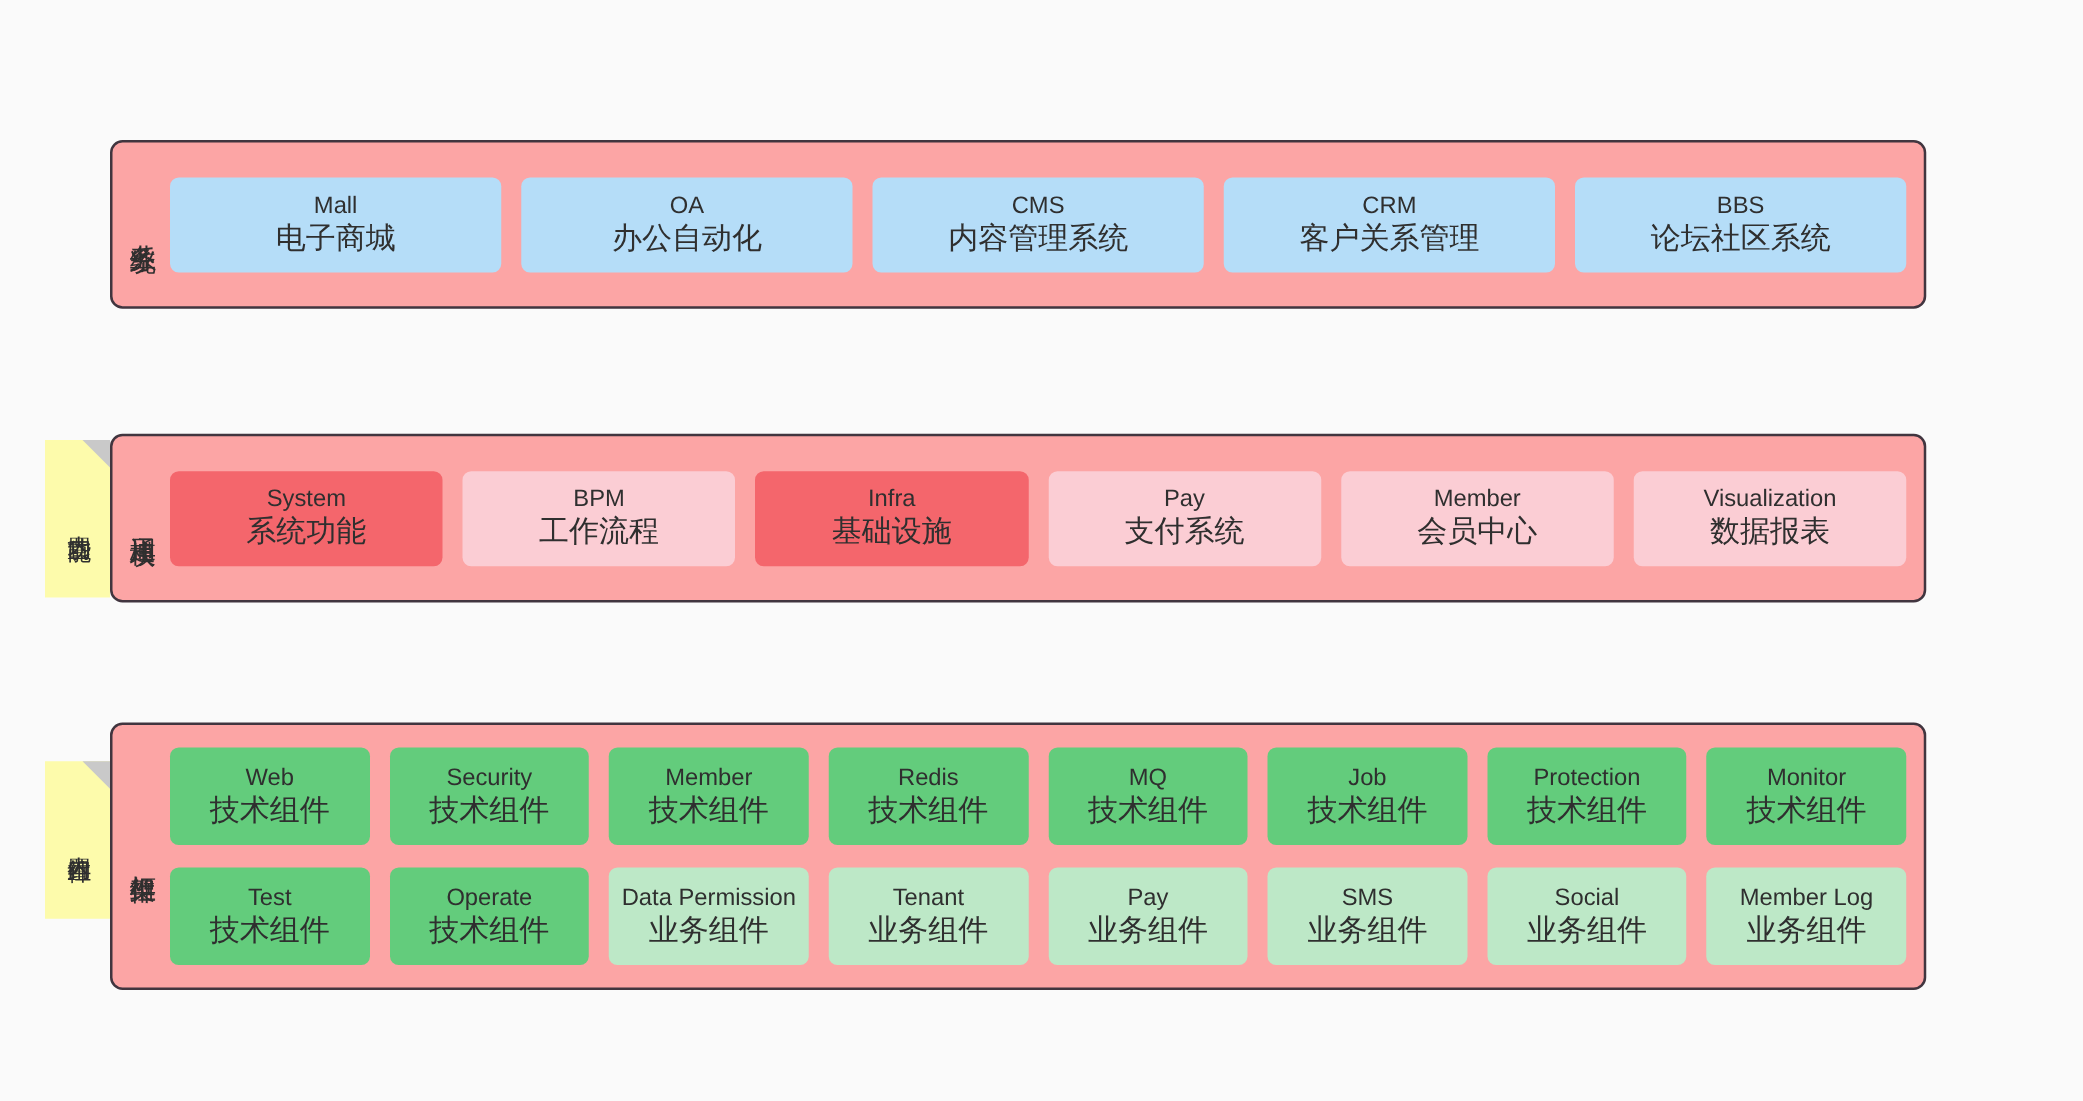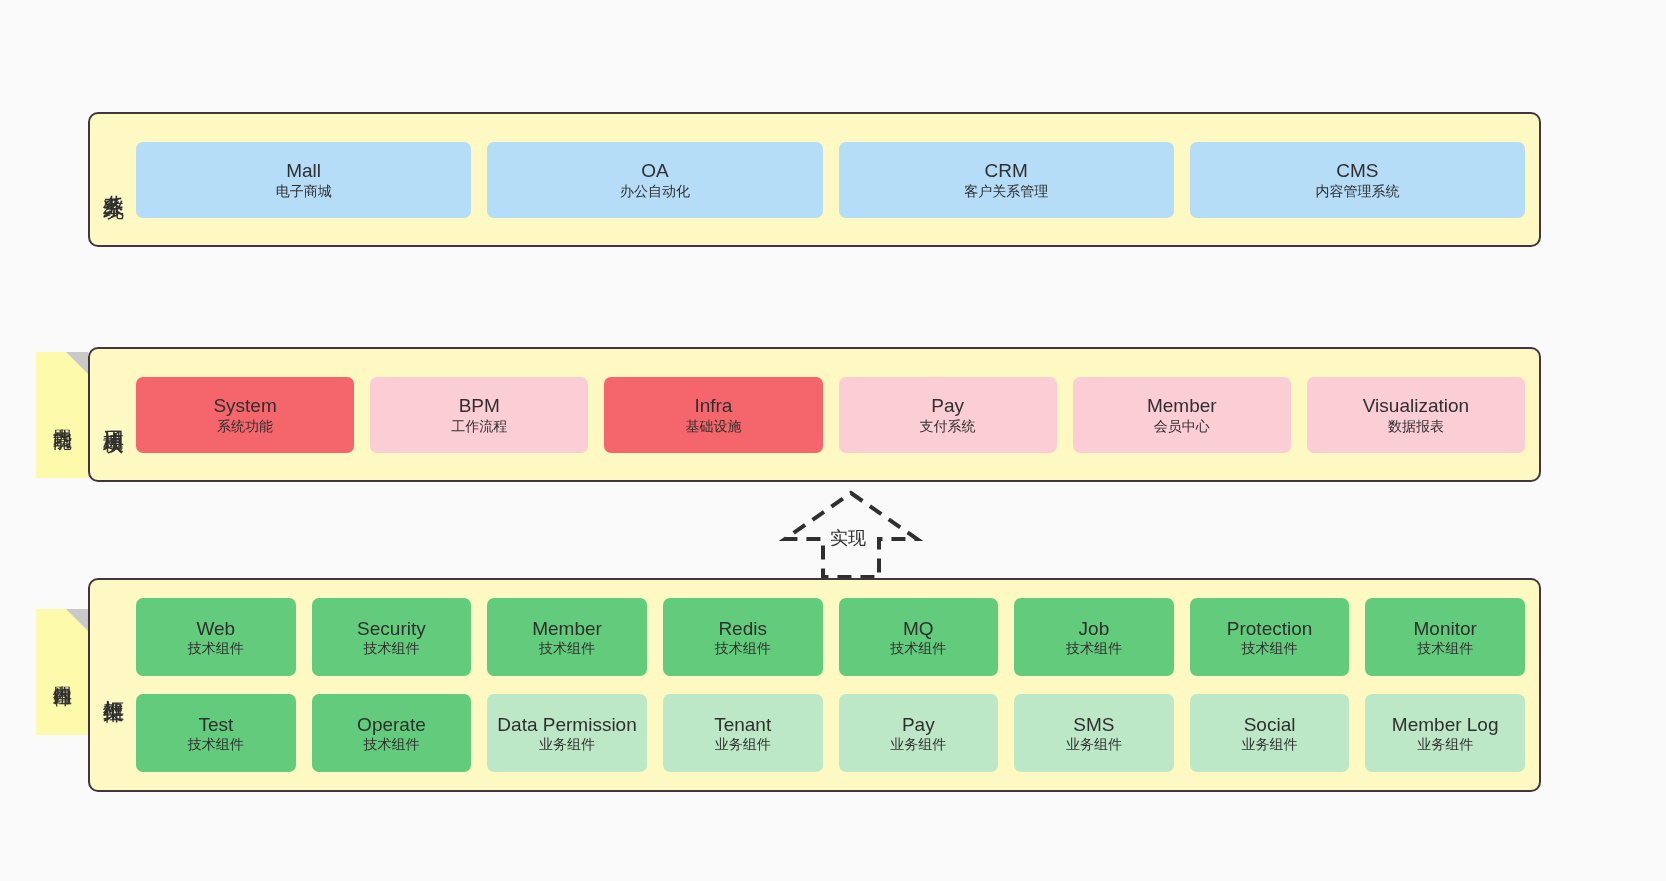--- a/index.html
+++ b/index.html
@@ -17,21 +17,21 @@
   }
 
   .canvas {
     position: absolute;
     inset: 0;
   }
 
   
   .layer {
     position: absolute;
-    background: #fef9c3;
+    background: #fca5a5;
     border: 2px solid #41353f;
     border-radius: 10px;
     box-sizing: border-box;
     display: flex;
     align-items: stretch;
   }
   .layer-title {
     flex: 0 0 auto;
     width: 46px;
     display: flex;
@@ -66,21 +66,21 @@
     flex-direction: column;
     align-items: center;
     justify-content: center;
     text-align: center;
     line-height: 1.22;
     padding: 6px 4px;
     box-sizing: border-box;
     color: #2f2f2f;
   }
   .cell .en { font-size: 19px; }
-  .cell .cn { font-size: 14px; }
+  .cell .cn { font-size: 24px; }
 
   
   .c-blue        { background: #b5ddf8; }
   .c-red         { background: #f4666c; }
   .c-pink        { background: #fbcdd4; }
   .c-green       { background: #63cc7c; }
   .c-lightgreen  { background: #bde8c7; }
 
   
   #layer-business  { left: 88px;  top: 112px; width: 1453px; height: 135px; }
@@ -151,26 +151,30 @@
       <div class="row">
         <div class="cell c-blue">
           <span class="en">Mall</span>
           <span class="cn">电子商城</span>
         </div>
         <div class="cell c-blue">
           <span class="en">OA</span>
           <span class="cn">办公自动化</span>
         </div>
         <div class="cell c-blue">
+          <span class="en">CMS</span>
+          <span class="cn">内容管理系统</span>
+        </div>
+        <div class="cell c-blue">
           <span class="en">CRM</span>
           <span class="cn">客户关系管理</span>
         </div>
         <div class="cell c-blue">
-          <span class="en">CMS</span>
-          <span class="cn">内容管理系统</span>
+          <span class="en">BBS</span>
+          <span class="cn">论坛社区系统</span>
         </div>
       </div>
     </div>
   </div>
 
 
   <div class="sticky" id="sticky-common">
     <span class="fold"></span>
     <span>内置功能</span>
   </div>
@@ -200,26 +204,20 @@
           <span class="cn">会员中心</span>
         </div>
         <div class="cell c-pink">
           <span class="en">Visualization</span>
           <span class="cn">数据报表</span>
         </div>
       </div>
     </div>
   </div>
 
-  <div class="uml-arrow" id="arrow-impl">
-    <svg width="170" height="92" viewBox="0 0 170 92">
-      <path d="M 85 6 L 151 52 L 113 52 L 113 90 L 57 90 L 57 52 L 19 52 Z" fill="none" stroke="#2f2f2f" stroke-width="4" stroke-dasharray="14,9" stroke-linejoin="miter"></path>
-    </svg>
-    <span class="label">实现</span>
-  </div>
 
   <div class="sticky" id="sticky-framework">
     <span class="fold"></span>
     <span>内置组件</span>
   </div>
 
   <div class="layer" id="layer-framework">
     <div class="layer-title">框架组件</div>
     <div class="layer-body">
 

